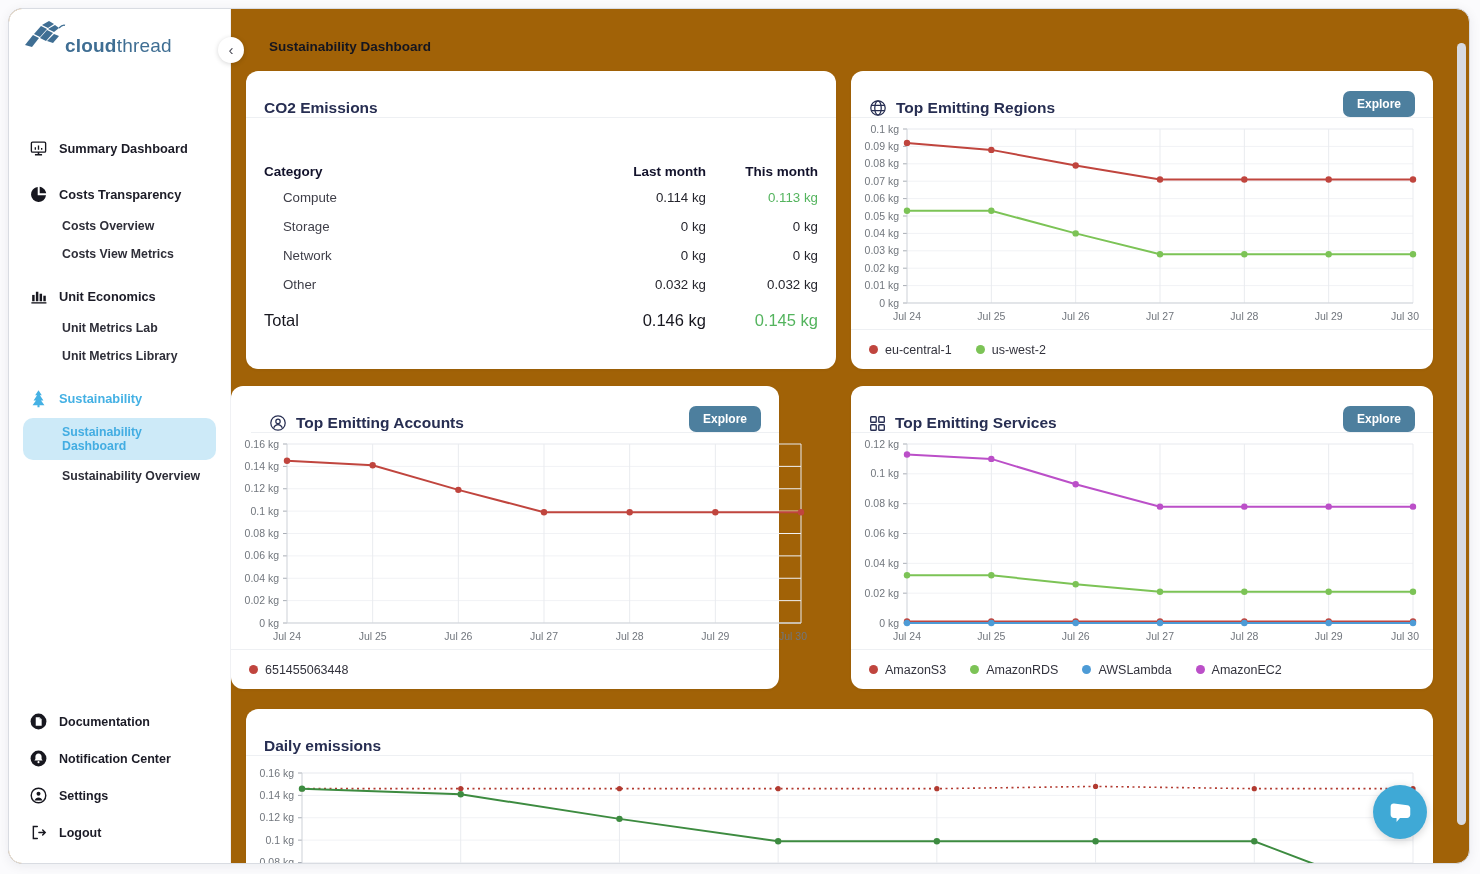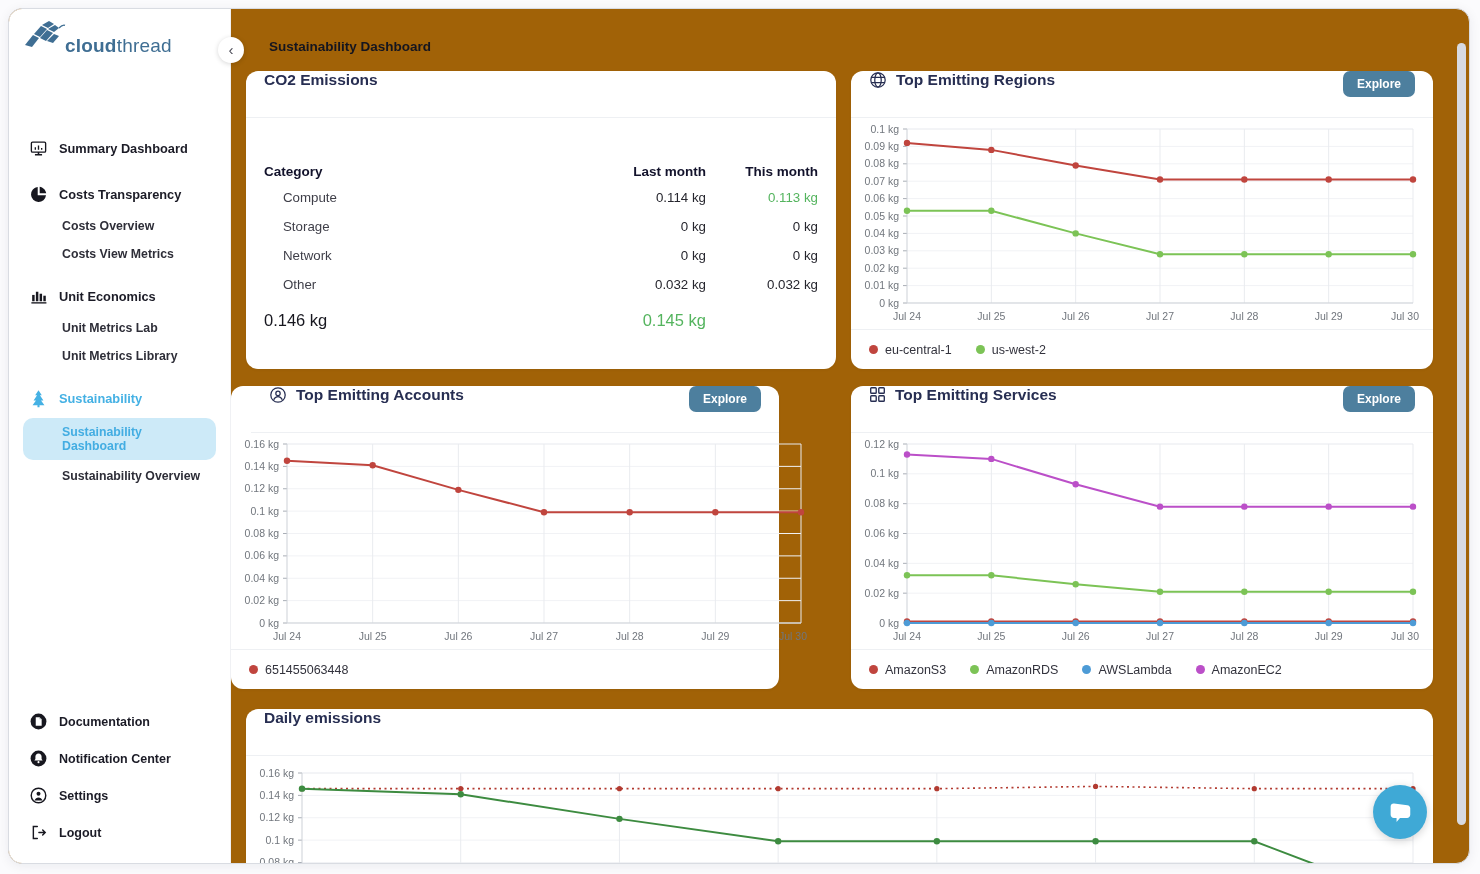--- a/index.html
+++ b/index.html
@@ -36,21 +36,21 @@
   .page-title { position:absolute; left:38px; top:30px; font-size:13.5px; font-weight:700; color:#15151f; }
 
   .card { position:absolute; background:#fff; border-radius:12px;
           box-shadow:0 1px 3px rgba(20,30,60,.05); }
   #card-co2      { left:15px;  top:62px;  width:590px;  height:298px; }
   #card-regions  { left:620px; top:62px;  width:582px;  height:298px; }
   #card-accounts { left:0;  top:377px; width:548px;  height:303px;padding-left:20px; }
   #card-services { left:620px; top:377px; width:582px;  height:303px; }
   #card-daily    { left:15px;  top:700px; width:1187px; height:320px; }
 
-  .card-head { height:47px; display:flex; align-items:flex-start; padding:0 18px;
+  .card-head { height:47px; display:flex; align-items:flex-end; padding:0 18px;
                border-bottom:1px solid #eef0f3; }
   .card-title { font-size:15.5px; font-weight:700; color:#272e52; }
   .head-ic { margin-right:9px; display:flex; align-items:center; }
   .explore-btn { margin-left:auto; background:#4d7f9e; color:#fff; font-size:12px; font-weight:700;
                  padding:6px 14px; border:none; border-radius:7px; cursor:pointer; font-family:inherit; }
 
   
   .co2-table { padding:0 18px; }
   .t-row { display:grid; grid-template-columns:1fr 130px 112px; align-items:center; }
   .t-row > :nth-child(2), .t-row > :nth-child(3) { text-align:right; }
@@ -219,20 +219,21 @@
               <span>0 kg</span>
               <span>0 kg</span>
             </div>
             <div class="t-row t-body">
               <span>Other</span>
               <span>0.032 kg</span>
               <span>0.032 kg</span>
             </div>
           </div>
         <div class="t-row t-total">
+          <span>Total</span>
           <span>0.146 kg</span>
           <span class="pos">0.145 kg</span>
         </div>
       </div>
     </section>
 
     <section class="card" id="card-regions">
       <div class="card-head">
         <span class="head-ic">
           <svg width="18" height="18" viewBox="0 0 20 20" fill="none" stroke="#272e52" stroke-width="1.4">

